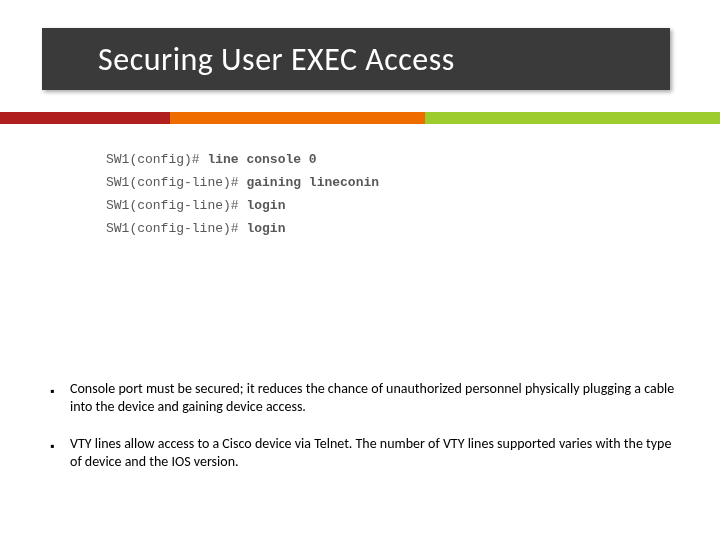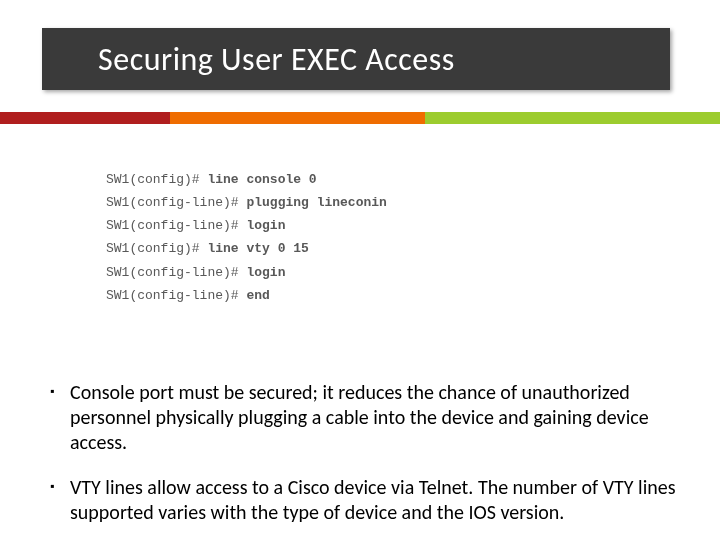--- a/index.html
+++ b/index.html
@@ -37,21 +37,21 @@
     height: 12px;
     display: flex;
   }
   .stripe-seg { height: 100%; }
   .seg-red    { background: #b01e1e; flex: 0 0 170px; }
   .seg-orange { background: #ef6c00; flex: 0 0 255px; }
   .seg-green  { background: #9ccc2e; flex: 1 1 auto; }
 
   .code-block {
     position: absolute;
-    top: 168px;
+    top: 148px;
     left: 106px;
     right: 60px;
   }
   .code-line {
     font-family: "Courier New", Courier, monospace;
     font-size: 13px;
     color: #585858;
     line-height: 1.78;
     white-space: pre;
   }
@@ -72,45 +72,43 @@
   .bullet-mark {
     flex: 0 0 22px;
     font-size: 12px;
     color: #000;
     line-height: 22px;
     text-align: left;
     padding-left: 2px;
   }
   .bullet-text {
     flex: 1 1 auto;
-    font-size: 20px;
+    font-size: 14px;
     color: #000;
     line-height: 1.25;
   }
 </style>
 </head>
 <body>
 
 <div class="title-bar">
   <div class="title-text">Securing User EXEC Access</div>
 </div>
 
 <div class="stripe">
   <div class="stripe-seg seg-red"></div>
   <div class="stripe-seg seg-orange"></div>
   <div class="stripe-seg seg-green"></div>
 </div>
 
 <div class="code-block">
   <div class="code-line"><span class="prompt">SW1(config)#</span> <span class="cmd">line console 0</span></div>
-  <div class="code-line"><span class="prompt">SW1(config-line)#</span> <span class="cmd">plugging lineconin</span></div>
+  <div class="code-line"><span class="prompt">SW1(config-line)#</span> <span class="cmd">gaining lineconin</span></div>
   <div class="code-line"><span class="prompt">SW1(config-line)#</span> <span class="cmd">login</span></div>
-  <div class="code-line"><span class="prompt">SW1(config)#</span> <span class="cmd">line vty 0 15</span></div>
   <div class="code-line"><span class="prompt">SW1(config-line)#</span> <span class="cmd">login</span></div>
-  <div class="code-line"><span class="prompt">SW1(config-line)#</span> <span class="cmd">end</span></div>
 </div>
 
 <div class="bullets">
   <div class="bullet-item">
     <div class="bullet-mark">▪</div>
     <div class="bullet-text">Console port must be secured; it reduces the chance of unauthorized personnel physically plugging a cable into the device and gaining device access.</div>
   </div>
   <div class="bullet-item">
     <div class="bullet-mark">▪</div>
     <div class="bullet-text">VTY lines allow access to a Cisco device via Telnet. The number of VTY lines supported varies with the type of device and the IOS version.</div>

